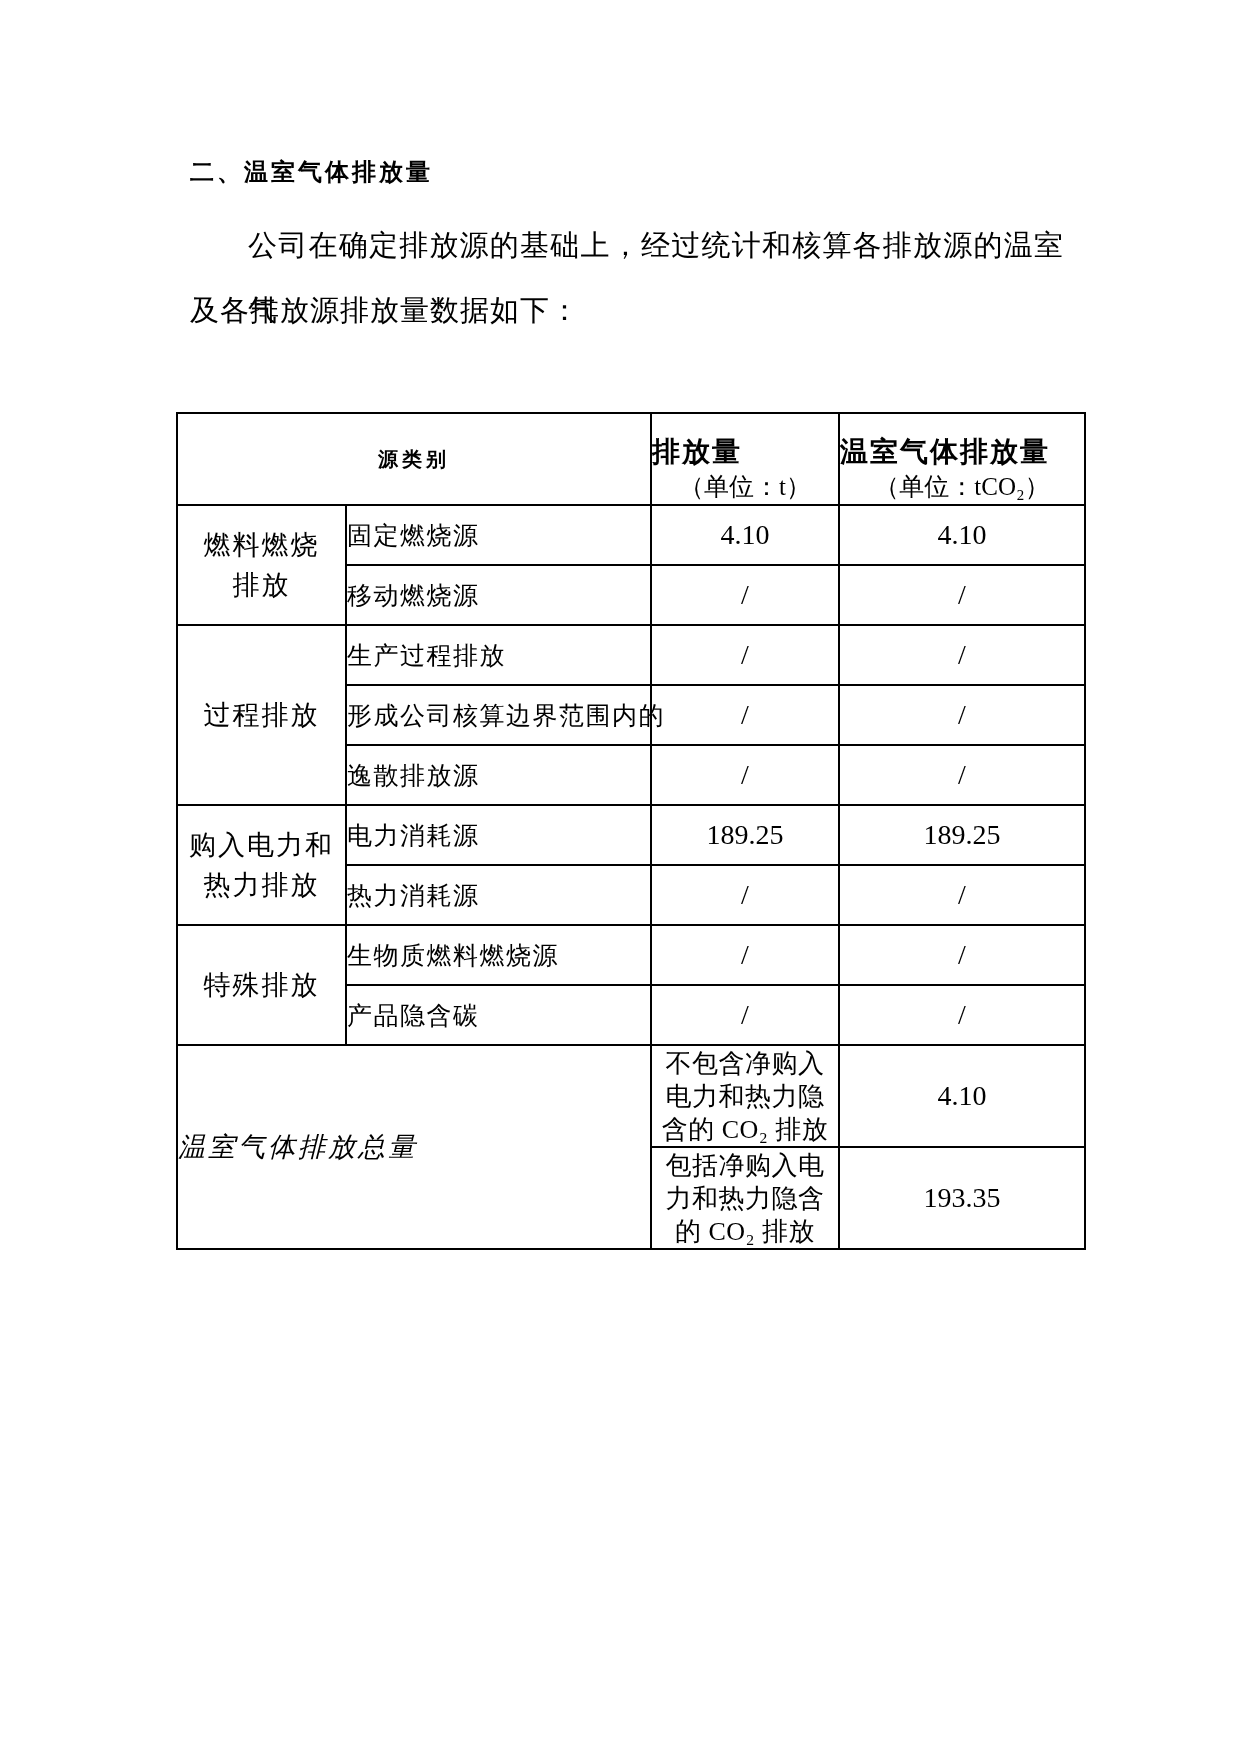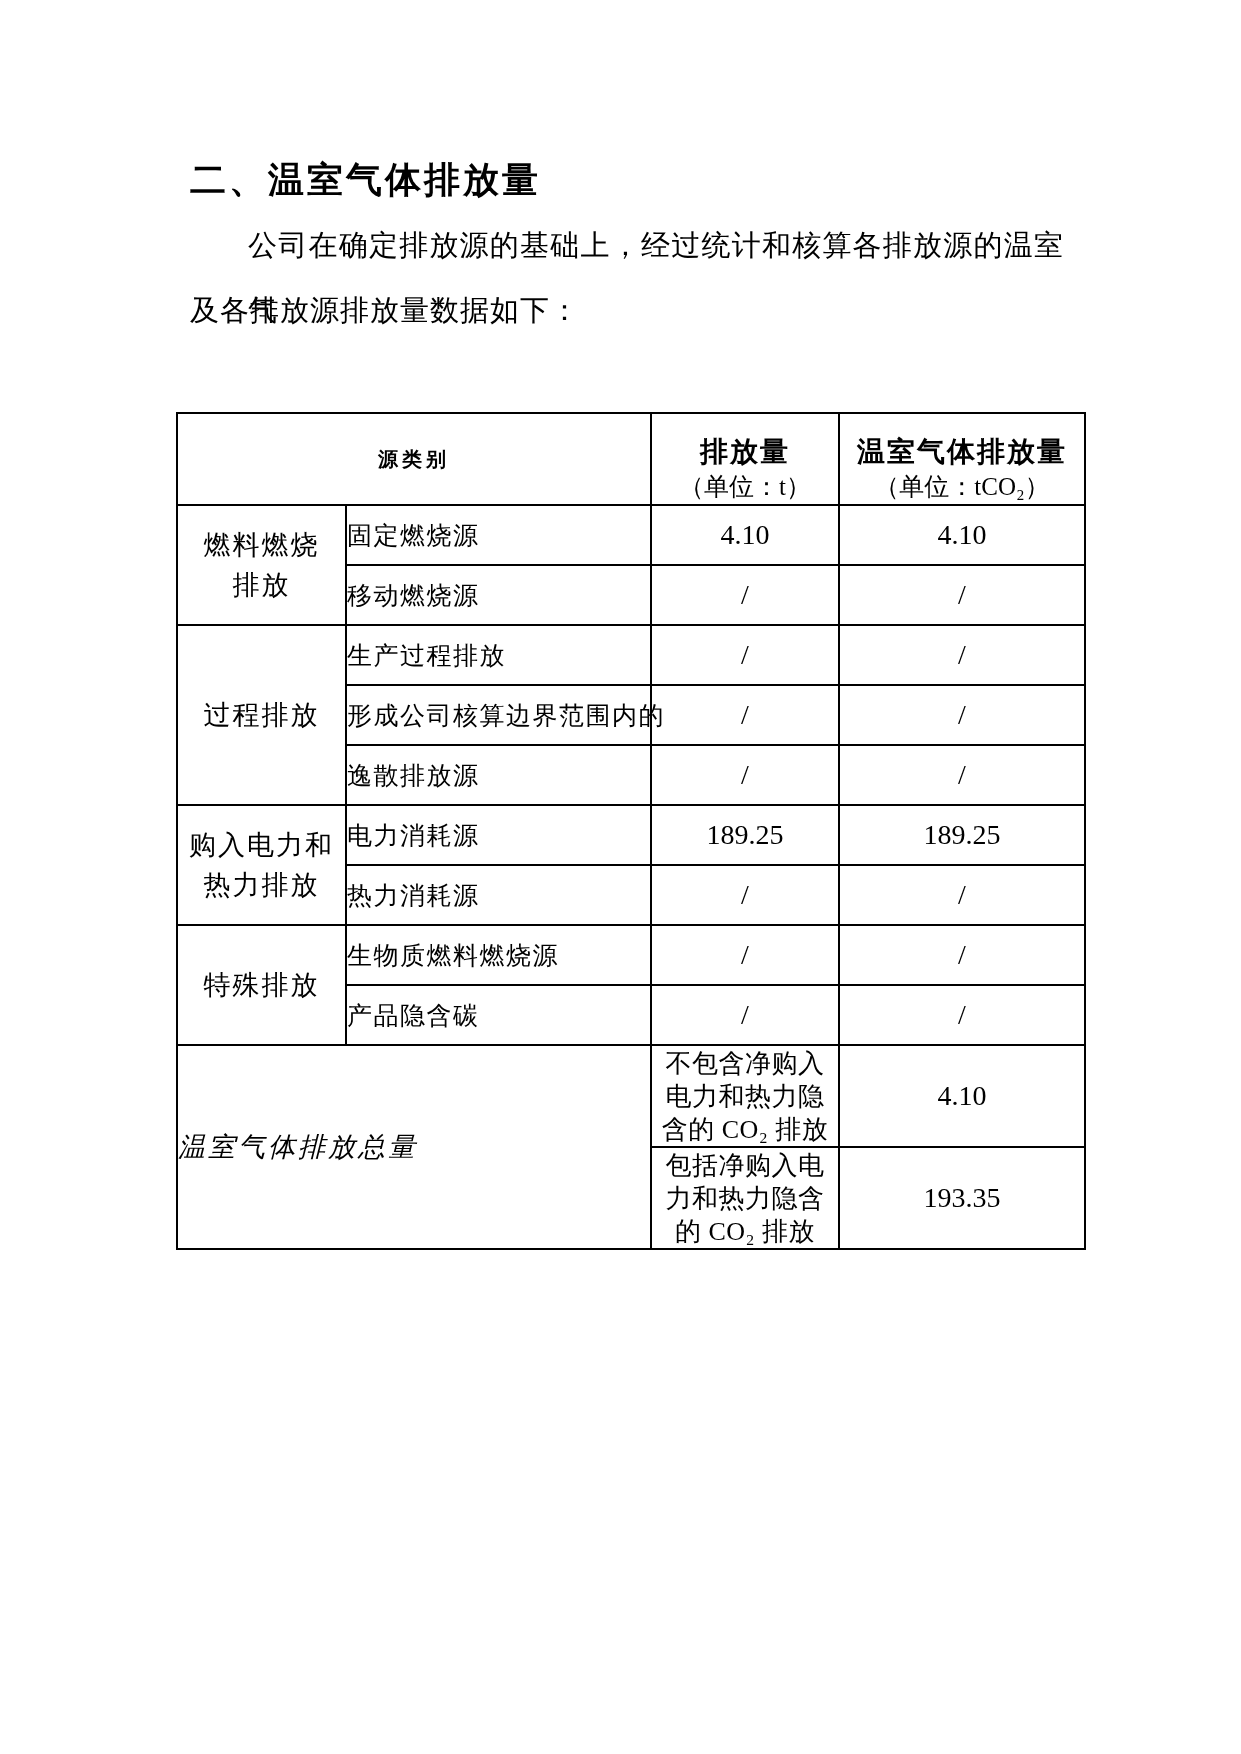--- a/index.html
+++ b/index.html
@@ -13,21 +13,21 @@
     overflow: hidden;
   }
 
   
   .heading {
     position: absolute;
     left: 190px;
     top: 156px;
     font-family: "Liberation Sans", "DejaVu Sans", sans-serif;
     font-weight: bold;
-    font-size: 36px;
+    font-size: 24px;
     letter-spacing: 3px;
     white-space: nowrap;
   }
 
   
   .paragraph {
     position: absolute;
     left: 190px;
     top: 213px;
     width: 874px;
@@ -65,21 +65,21 @@
   tr.rt  { height: 102px; }
 
   .th-cat {
     text-align: center;
     font-weight: bold;
     font-size: 20px;
     letter-spacing: 4px;
   }
   .th-title {
     display: block;
-    text-align: center;
+    text-align: left;
     font-weight: bold;
     font-size: 28px;
     letter-spacing: 2px;
     line-height: 36px;
     margin-top: 20px;
   }
   .th-unit {
     display: block;
     text-align: center;
     font-size: 25px;

